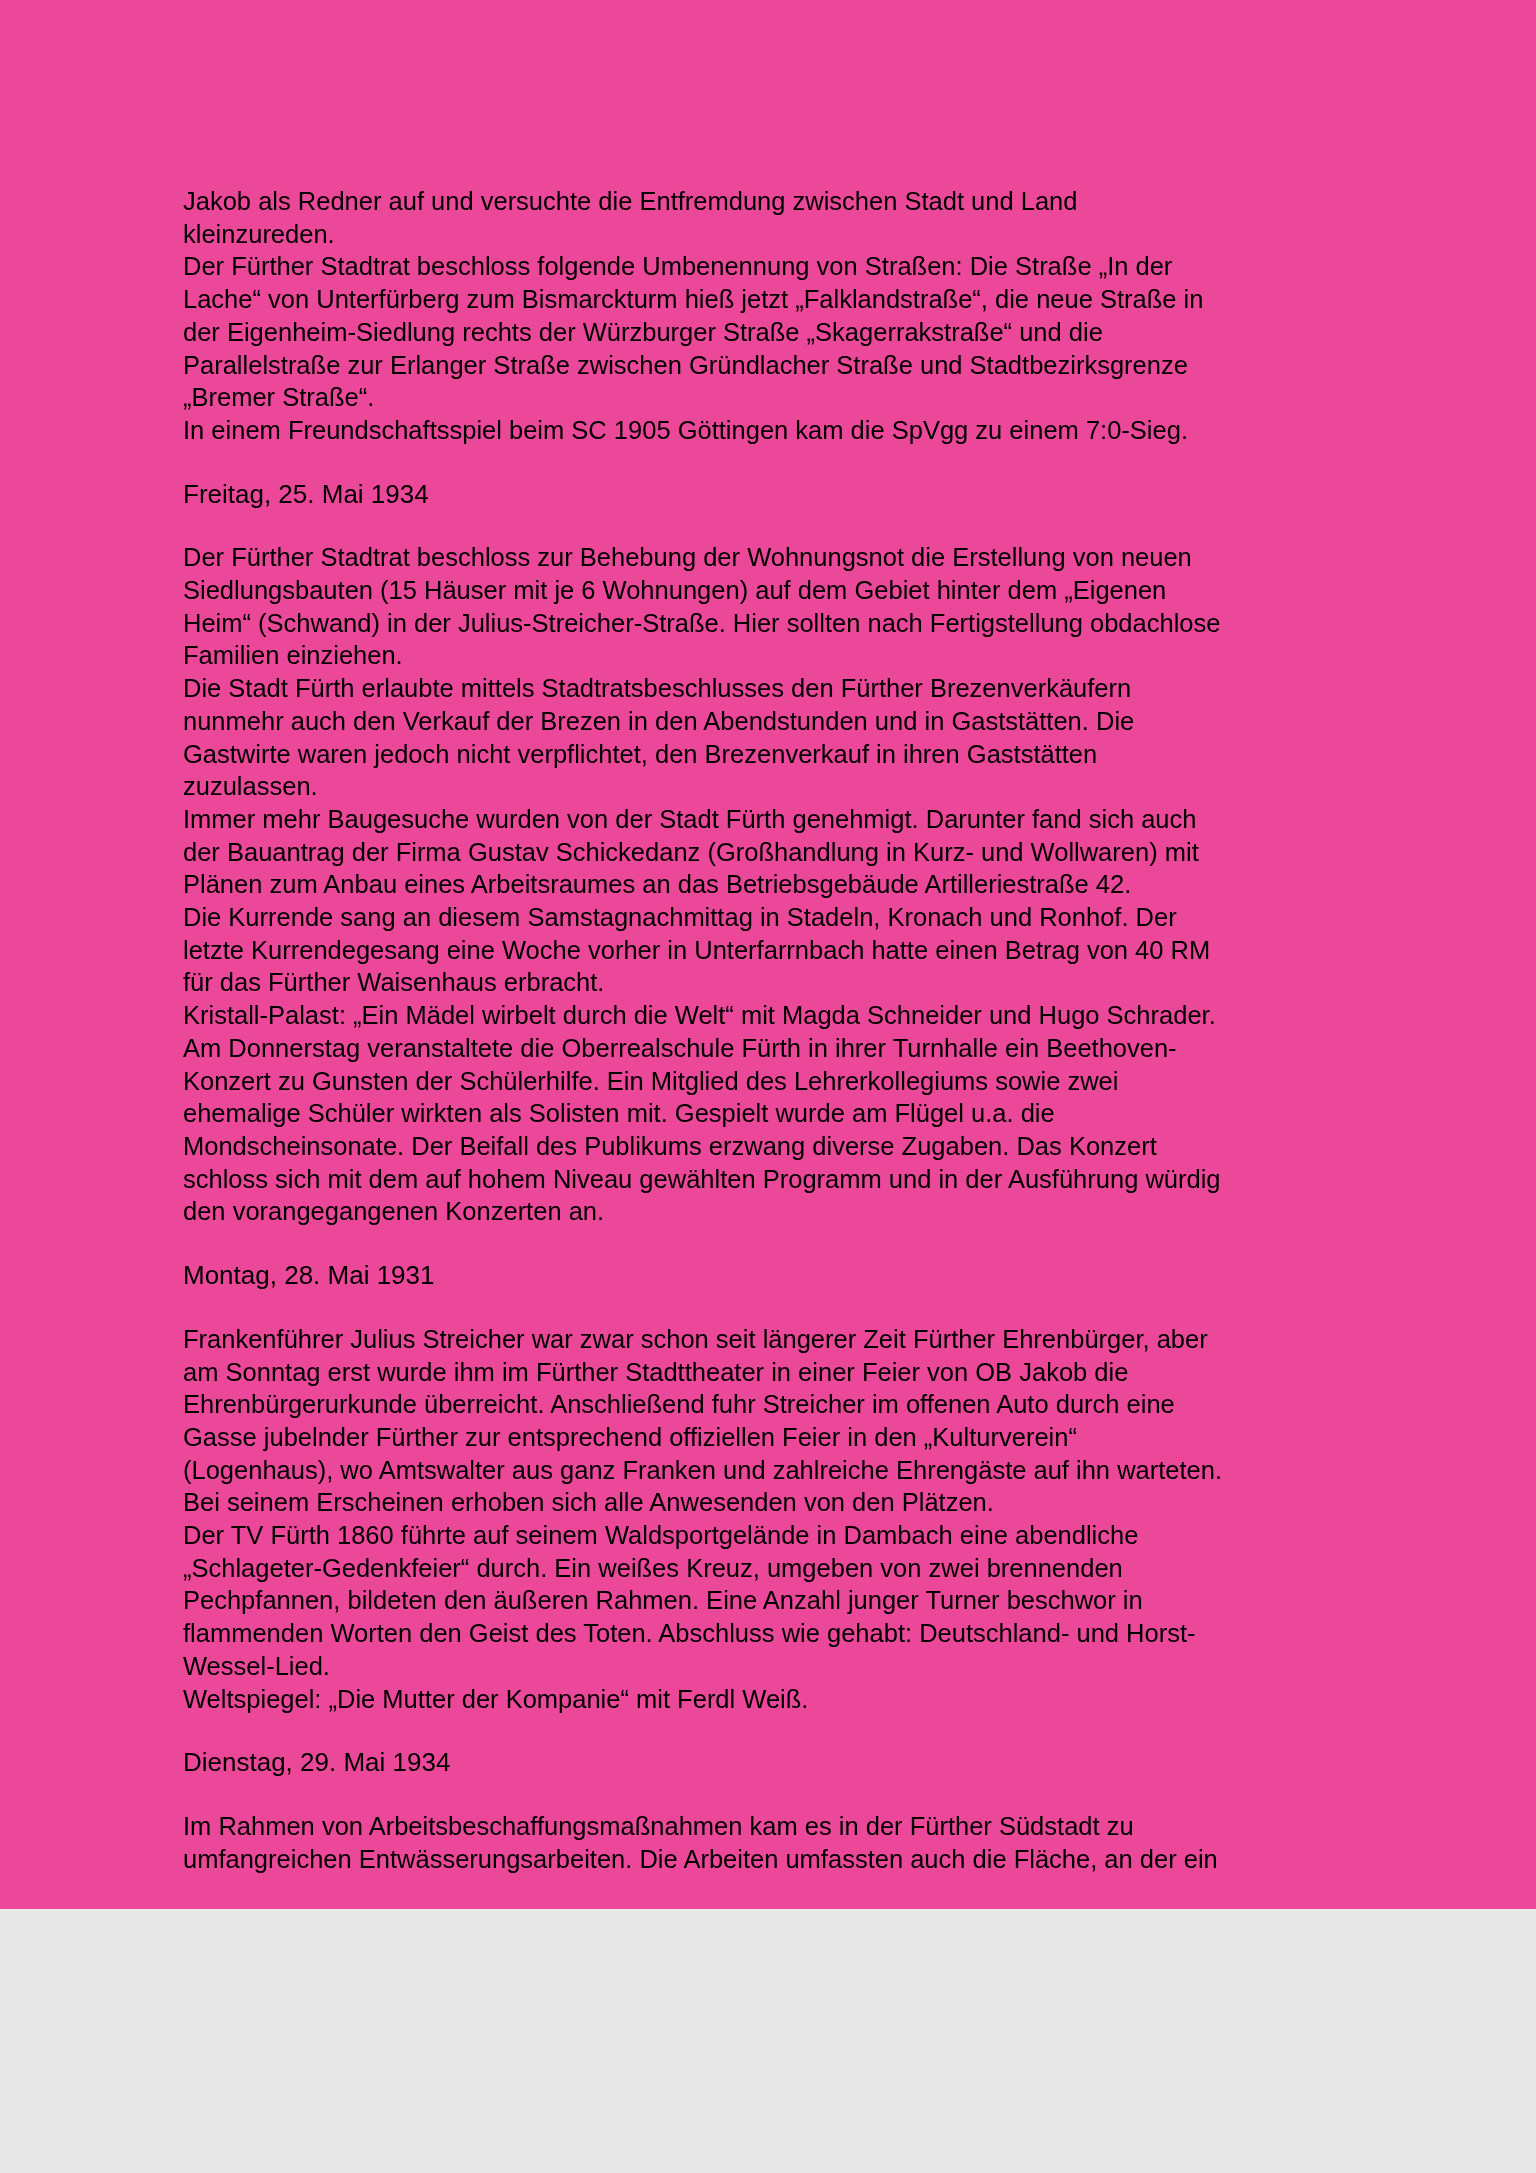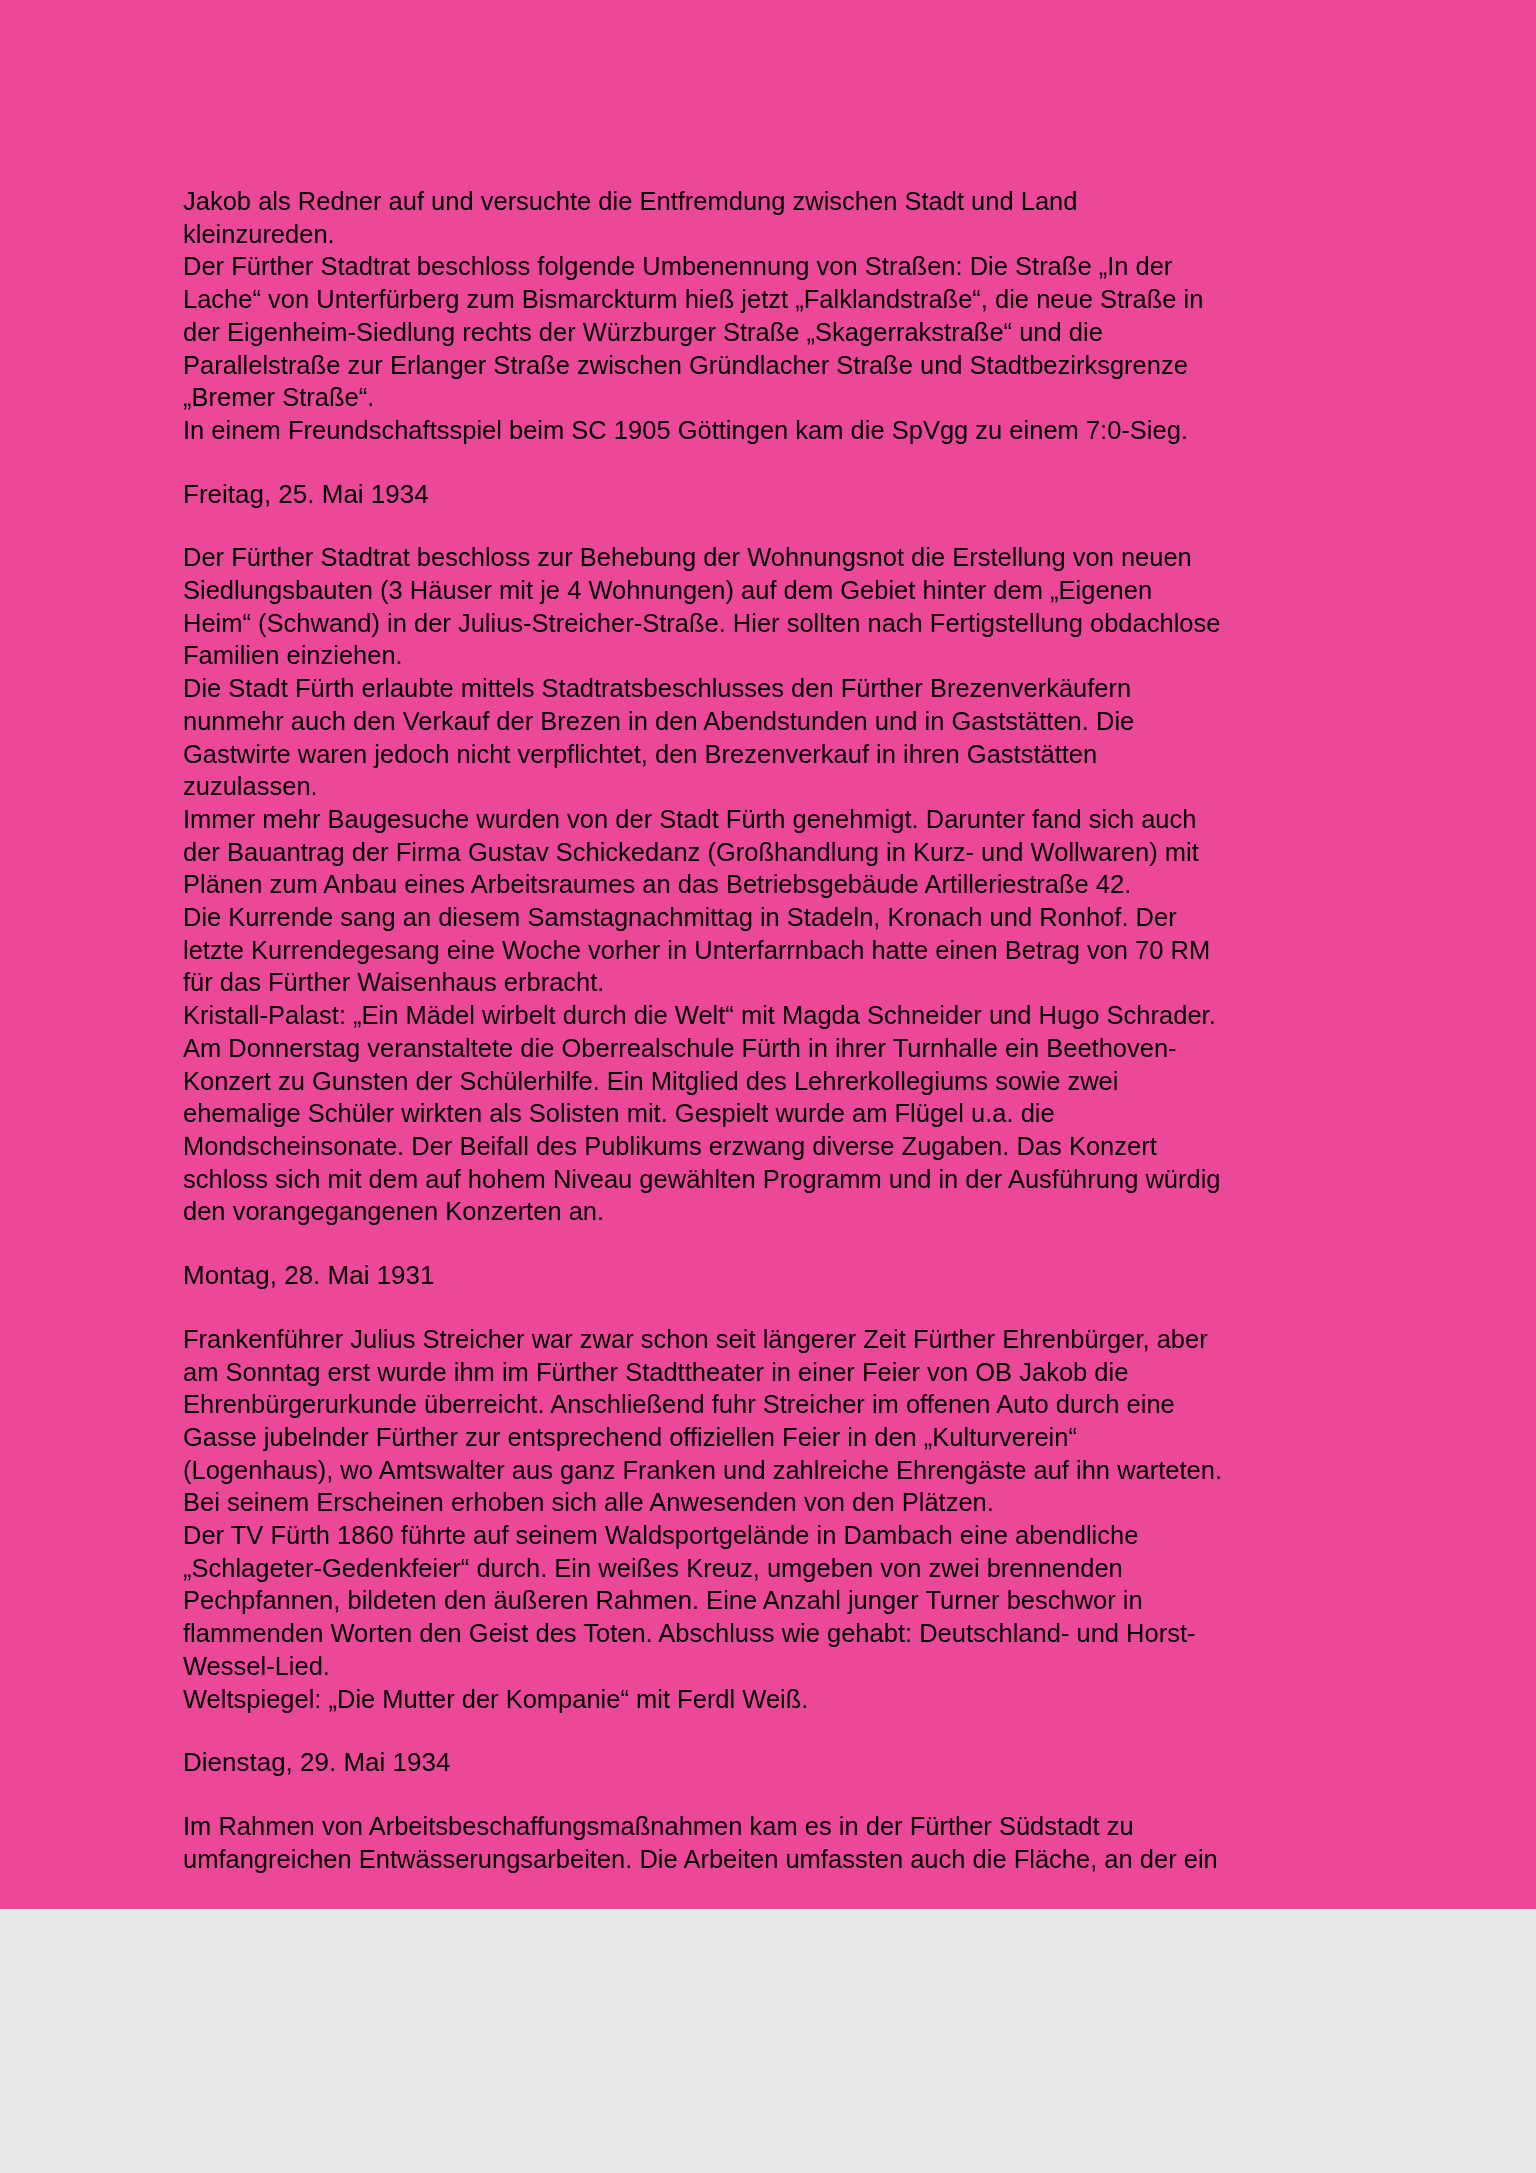--- a/index.html
+++ b/index.html
@@ -48,33 +48,33 @@
 kleinzureden.</p>
     <p class="para">Der Fürther Stadtrat beschloss folgende Umbenennung von Straßen: Die Straße „In der
 Lache“ von Unterfürberg zum Bismarckturm hieß jetzt „Falklandstraße“, die neue Straße in
 der Eigenheim-Siedlung rechts der Würzburger Straße „Skagerrakstraße“ und die
 Parallelstraße zur Erlanger Straße zwischen Gründlacher Straße und Stadtbezirksgrenze
 „Bremer Straße“.</p>
     <p class="para">In einem Freundschaftsspiel beim SC 1905 Göttingen kam die SpVgg zu einem 7:0-Sieg.</p>
 
     <h2 class="day-heading">Freitag, 25. Mai 1934</h2>
     <p class="para">Der Fürther Stadtrat beschloss zur Behebung der Wohnungsnot die Erstellung von neuen
-Siedlungsbauten (3 Häuser mit je 4 Wohnungen) auf dem Gebiet hinter dem „Eigenen
+Siedlungsbauten (15 Häuser mit je 6 Wohnungen) auf dem Gebiet hinter dem „Eigenen
 Heim“ (Schwand) in der Julius-Streicher-Straße. Hier sollten nach Fertigstellung obdachlose
 Familien einziehen.</p>
     <p class="para">Die Stadt Fürth erlaubte mittels Stadtratsbeschlusses den Fürther Brezenverkäufern
 nunmehr auch den Verkauf der Brezen in den Abendstunden und in Gaststätten. Die
 Gastwirte waren jedoch nicht verpflichtet, den Brezenverkauf in ihren Gaststätten
 zuzulassen.</p>
     <p class="para">Immer mehr Baugesuche wurden von der Stadt Fürth genehmigt. Darunter fand sich auch
 der Bauantrag der Firma Gustav Schickedanz (Großhandlung in Kurz- und Wollwaren) mit
 Plänen zum Anbau eines Arbeitsraumes an das Betriebsgebäude Artilleriestraße 42.</p>
 
     <p class="para">Die Kurrende sang an diesem Samstagnachmittag in Stadeln, Kronach und Ronhof. Der
-letzte Kurrendegesang eine Woche vorher in Unterfarrnbach hatte einen Betrag von 70 RM
+letzte Kurrendegesang eine Woche vorher in Unterfarrnbach hatte einen Betrag von 40 RM
 für das Fürther Waisenhaus erbracht.</p>
     <p class="para">Kristall-Palast: „Ein Mädel wirbelt durch die Welt“ mit Magda Schneider und Hugo Schrader.</p>
     <p class="para">Am Donnerstag veranstaltete die Oberrealschule Fürth in ihrer Turnhalle ein Beethoven-
 Konzert zu Gunsten der Schülerhilfe. Ein Mitglied des Lehrerkollegiums sowie zwei
 ehemalige Schüler wirkten als Solisten mit. Gespielt wurde am Flügel u.a. die
 Mondscheinsonate. Der Beifall des Publikums erzwang diverse Zugaben. Das Konzert
 schloss sich mit dem auf hohem Niveau gewählten Programm und in der Ausführung würdig
 den vorangegangenen Konzerten an.</p>
 
     <h2 class="day-heading">Montag, 28. Mai 1931</h2>

